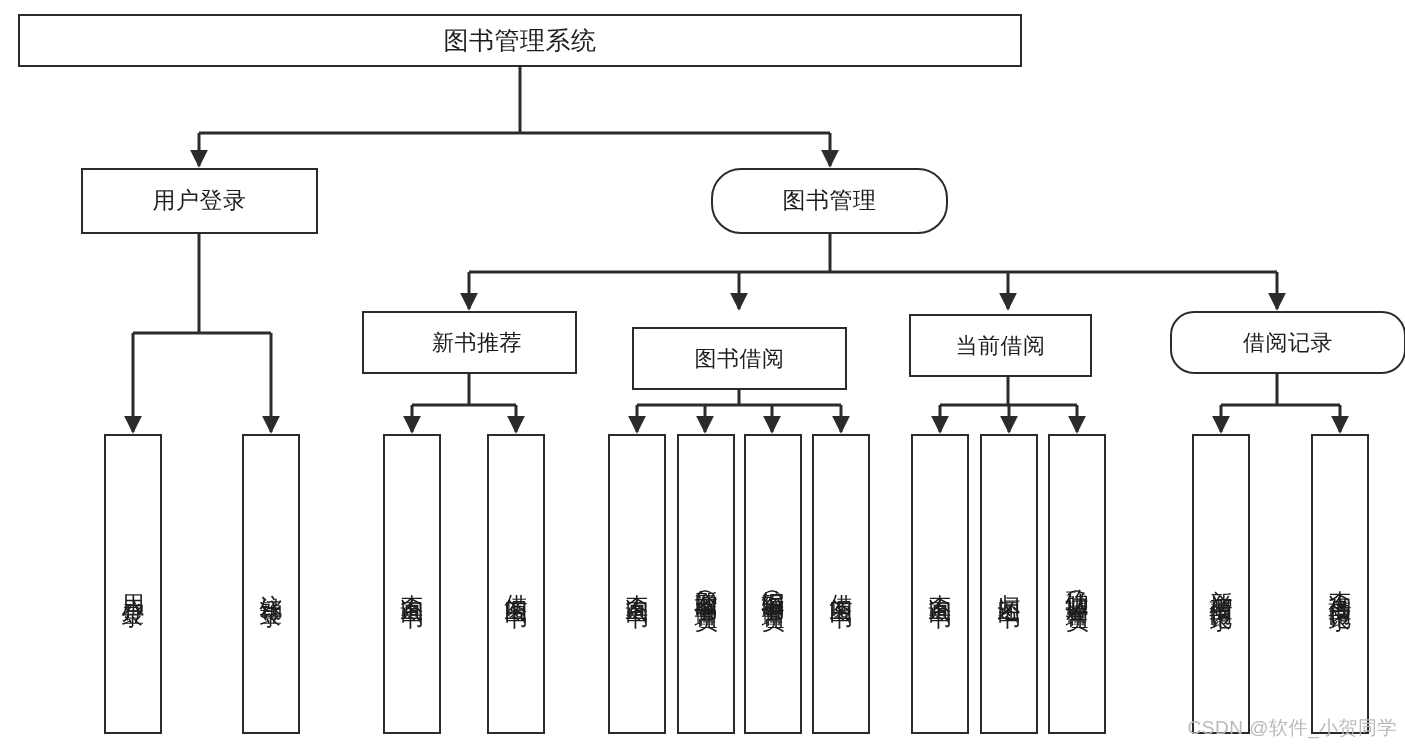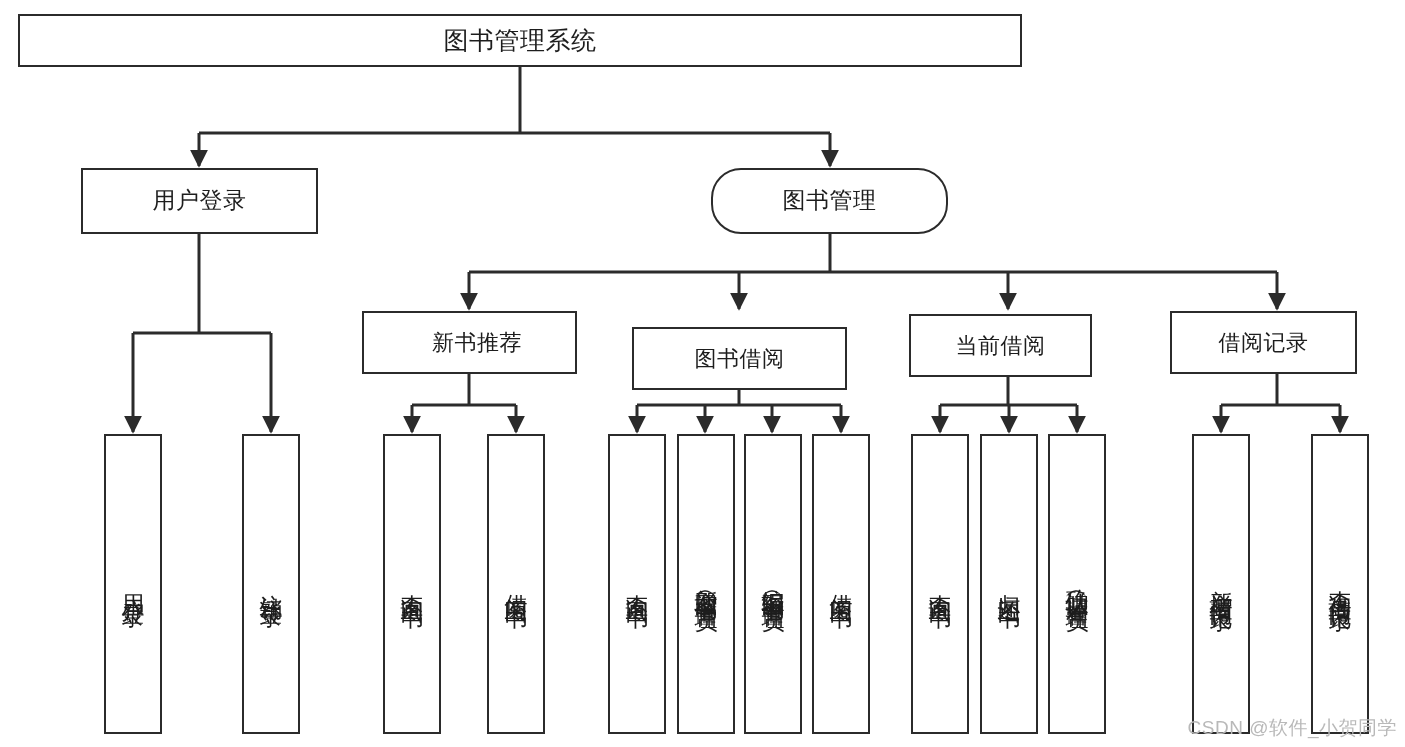--- a/index.html
+++ b/index.html
@@ -142,21 +142,21 @@
 
   <div class="node tier3" style="left:362px; top:311px; width:215px; height:63px;padding-left:15px;">
     <span class="lbl">新书推荐</span>
   </div>
   <div class="node tier3" style="left:632px; top:327px; width:215px; height:63px;">
     <span class="lbl">图书借阅</span>
   </div>
   <div class="node tier3" style="left:901px; top:314px; width:183px; height:63px;margin-left:8px;">
     <span class="lbl">当前借阅</span>
   </div>
-  <div class="node tier3" style="left:1170px; top:311px; width:187px; height:63px;">
+  <div class="node tier3" style="left:1170px; top:311px; width:236px; height:63px;border-radius:24px;">
     <span class="lbl">借阅记录</span>
   </div>
 
   <div class="node leaf" style="left:104px; top:434px; width:58px; height:300px;">
     <span class="lbl">用户登录</span>
   </div>
   <div class="node leaf" style="left:242px; top:434px; width:58px; height:300px;">
     <span class="lbl">注销登录</span>
   </div>
 

